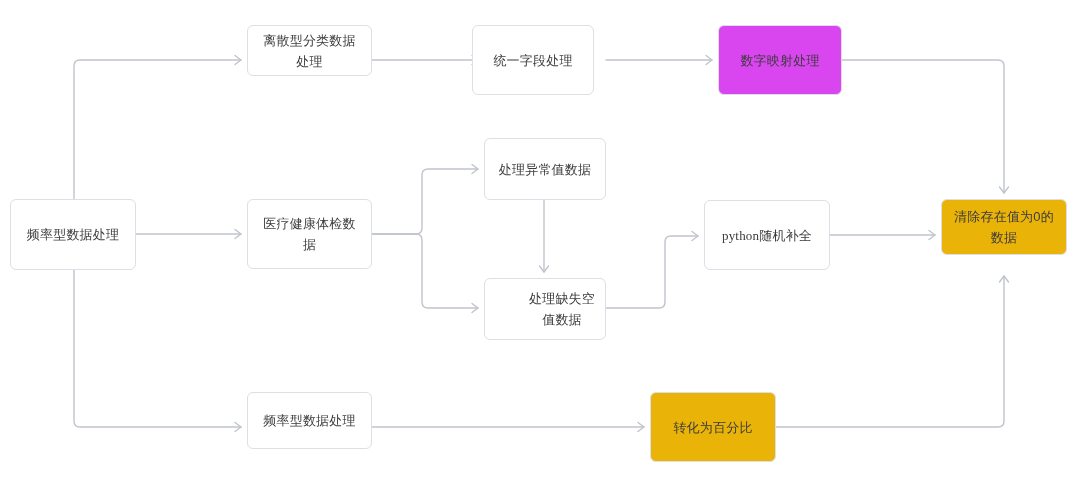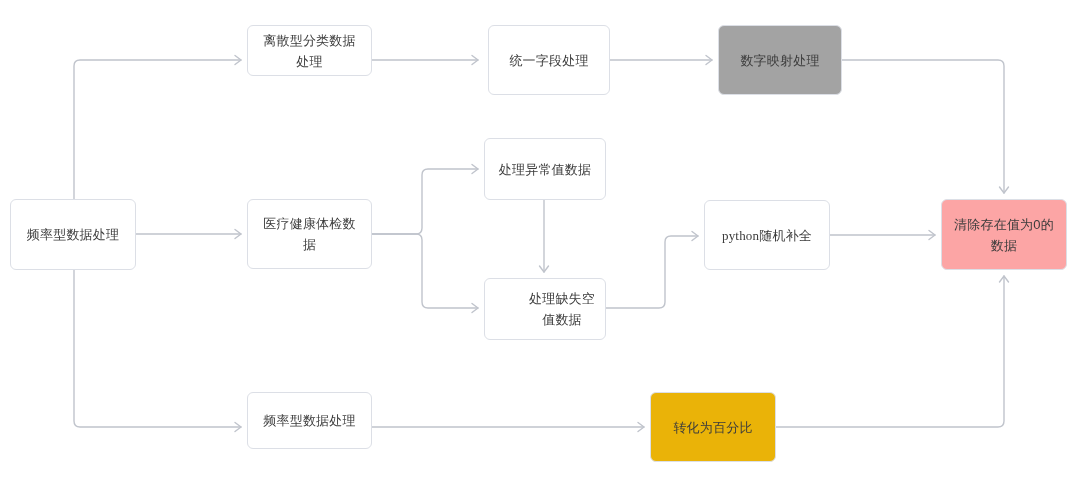--- a/index.html
+++ b/index.html
@@ -119,41 +119,41 @@
         <path class="edge-arrow" d="M 999.5 282 L 1004 276 L 1008.5 282" stroke="#c0c4cc"></path>
       </g>
     </svg>
   <div id="node-layer">
       <div class="node" style="left: 10px; top: 199px; width: 126px; height: 71px; background: rgb(255, 255, 255); border-color: rgb(220, 223, 230); border-radius: 6px;">
         <span class="node-label" style="color: rgb(60, 60, 60);">频率型数据处理</span>
       </div>
       <div class="node" style="left: 247px; top: 25px; width: 125px; height: 51px; background: rgb(255, 255, 255); border-color: rgb(220, 223, 230); border-radius: 6px;">
         <span class="node-label" style="color: rgb(60, 60, 60);">离散型分类数据处理</span>
       </div>
-      <div class="node" style="left: 488px; top: 25px; width: 122px; height: 70px; background: rgb(255, 255, 255); border-color: rgb(220, 223, 230); border-radius: 6px;">
+      <div class="node" style="left: 472px; top: 25px; width: 122px; height: 70px; background: rgb(255, 255, 255); border-color: rgb(220, 223, 230); border-radius: 6px;">
         <span class="node-label" style="color: rgb(60, 60, 60);">统一字段处理</span>
       </div>
-      <div class="node" style="left: 718px; top: 25px; width: 124px; height: 70px; background: #a3a3a3; border-color: rgb(220, 223, 230); border-radius: 6px;">
+      <div class="node" style="left: 718px; top: 25px; width: 124px; height: 70px; background: #d946ef; border-color: rgb(220, 223, 230); border-radius: 6px;">
         <span class="node-label" style="color: rgb(60, 60, 60);">数字映射处理</span>
       </div>
       <div class="node" style="left: 247px; top: 199px; width: 125px; height: 70px; background: rgb(255, 255, 255); border-color: rgb(220, 223, 230); border-radius: 6px;">
         <span class="node-label" style="color: rgb(60, 60, 60);">医疗健康体检数据</span>
       </div>
       <div class="node" style="left: 484px; top: 138px; width: 122px; height: 62px; background: rgb(255, 255, 255); border-color: rgb(220, 223, 230); border-radius: 6px;">
         <span class="node-label" style="color: rgb(60, 60, 60);">处理异常值数据</span>
       </div>
       <div class="node" style="left: 484px; top: 278px; width: 122px; height: 62px; background: rgb(255, 255, 255); border-color: rgb(220, 223, 230); border-radius: 6px; padding-left: 44px;">
         <span class="node-label" style="color: rgb(60, 60, 60);">处理缺失空值数据</span>
       </div>
       <div class="node" style="left: 704px; top: 200px; width: 126px; height: 70px; background: rgb(255, 255, 255); border-color: rgb(220, 223, 230); border-radius: 6px;">
         <span class="node-label" style="color: rgb(60, 60, 60); font-family: Liberation Serif, serif;">python随机补全</span>
       </div>
       <div class="node" style="left: 247px; top: 392px; width: 125px; height: 57px; background: rgb(255, 255, 255); border-color: rgb(220, 223, 230); border-radius: 6px;">
         <span class="node-label" style="color: rgb(60, 60, 60);">频率型数据处理</span>
       </div>
       <div class="node" style="left: 650px; top: 392px; width: 126px; height: 70px; background: #eab308; border-color: rgb(220, 223, 230); border-radius: 6px;">
         <span class="node-label" style="color: rgb(60, 60, 60);">转化为百分比</span>
       </div>
-      <div class="node" style="left: 941px; top: 199px; width: 126px; height: 71px; background: #fca5a5; border-color: rgb(220, 223, 230); border-radius: 6px;">
+      <div class="node" style="left: 941px; top: 199px; width: 126px; height: 56px; background: #eab308; border-color: rgb(220, 223, 230); border-radius: 6px;">
         <span class="node-label" style="color: rgb(60, 60, 60);">清除存在值为0的数据</span>
       </div>
     </div>
 </div>
 
 </body></html>

